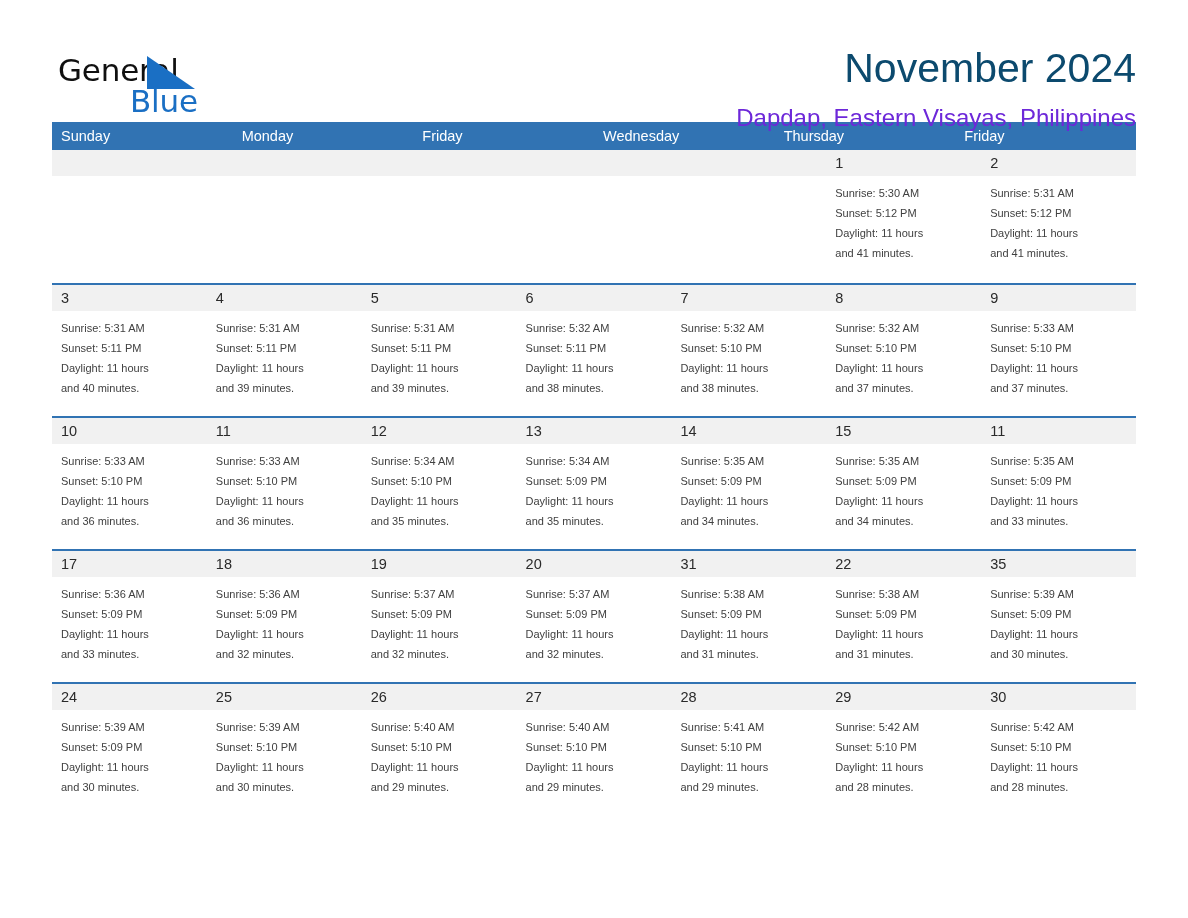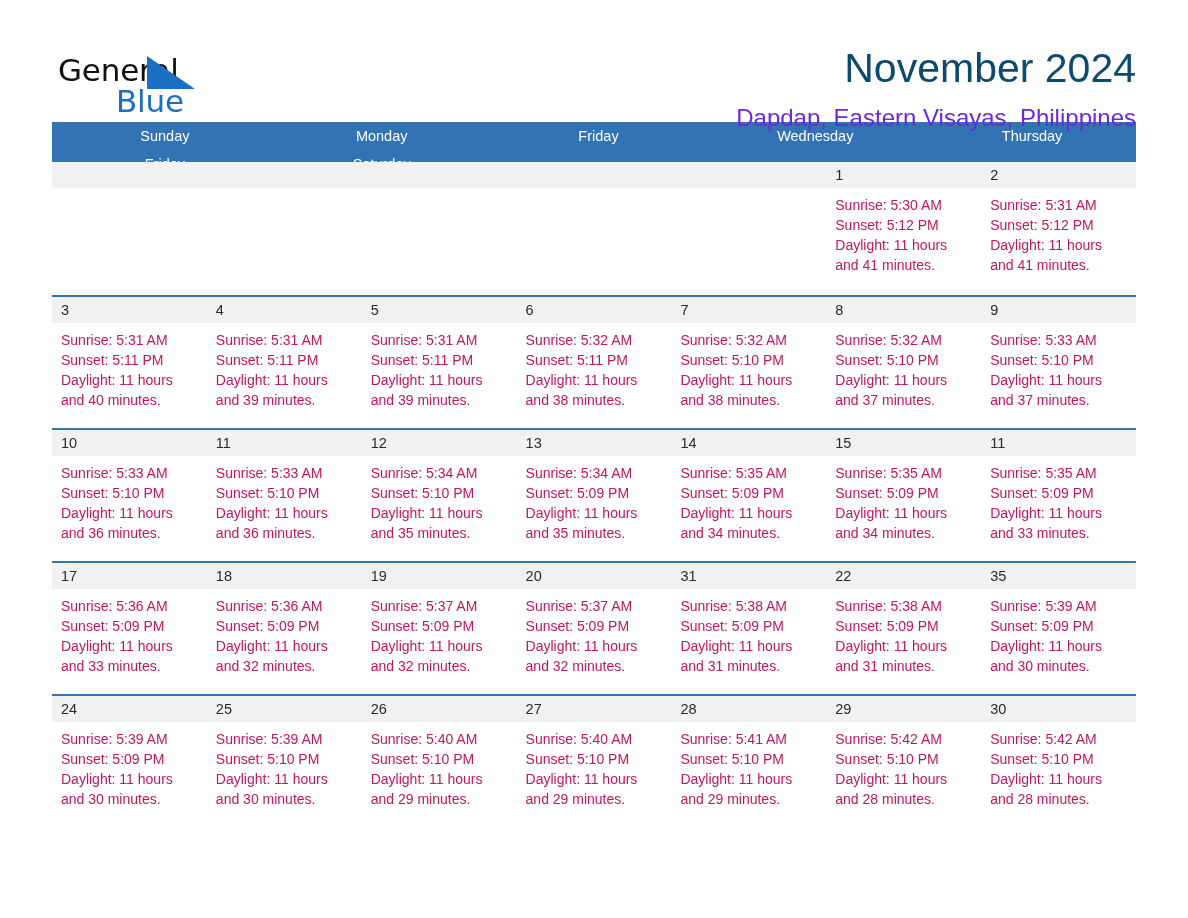--- a/index.html
+++ b/index.html
@@ -49,21 +49,21 @@
   }
   .logo-tri {
     position: absolute;
     left: 95px;
     top: 8px;
     width: 48px;
     height: 33px;
   }
   .logo-row2 {
     position: absolute;
-    left: 64px;
+    left: 78px;
     top: 35px;
     font-size: 31px;
     letter-spacing: -0.2px;
     color: #1a6fc4;
     font-family: "DejaVu Sans", sans-serif;
     font-weight: 400;
   }
   .titles {
     text-align: right;
     flex: 1;
@@ -84,24 +84,23 @@
     line-height: 1.0;
   }
 
   
   .calendar {
     margin-top: 12px;
     width: 1084px;
   }
   .weekdays {
     display: grid;
-    grid-template-columns: repeat(5, 1fr);
+    grid-template-columns: repeat(6, 1fr);
     background: #3173b3;
-    height: 40px;
-    text-align: center;
+    height: 28px;
   }
   .weekday {
     color: #ffffff;
     font-size: 14.5px;
     line-height: 28px;
     padding-left: 9px;
     box-sizing: border-box;
     white-space: nowrap;
   }
   .week {
@@ -129,23 +128,23 @@
     font-size: 14.5px;
     color: #2a2a2a;
     line-height: 26px;
     padding-left: 9px;
   }
   .daycell.empty .daynum-band {
     background: #f1f1f1;
   }
   .details {
     padding: 7px 9px 0 9px;
-    font-size: 14px;
+    font-size: 11px;
     line-height: 20px;
-    color: #be185d;
+    color: #404040;
   }
   .details div {
     white-space: nowrap;
   }
 </style>
 </head>
 <body>
 
 <div class="page">
 

